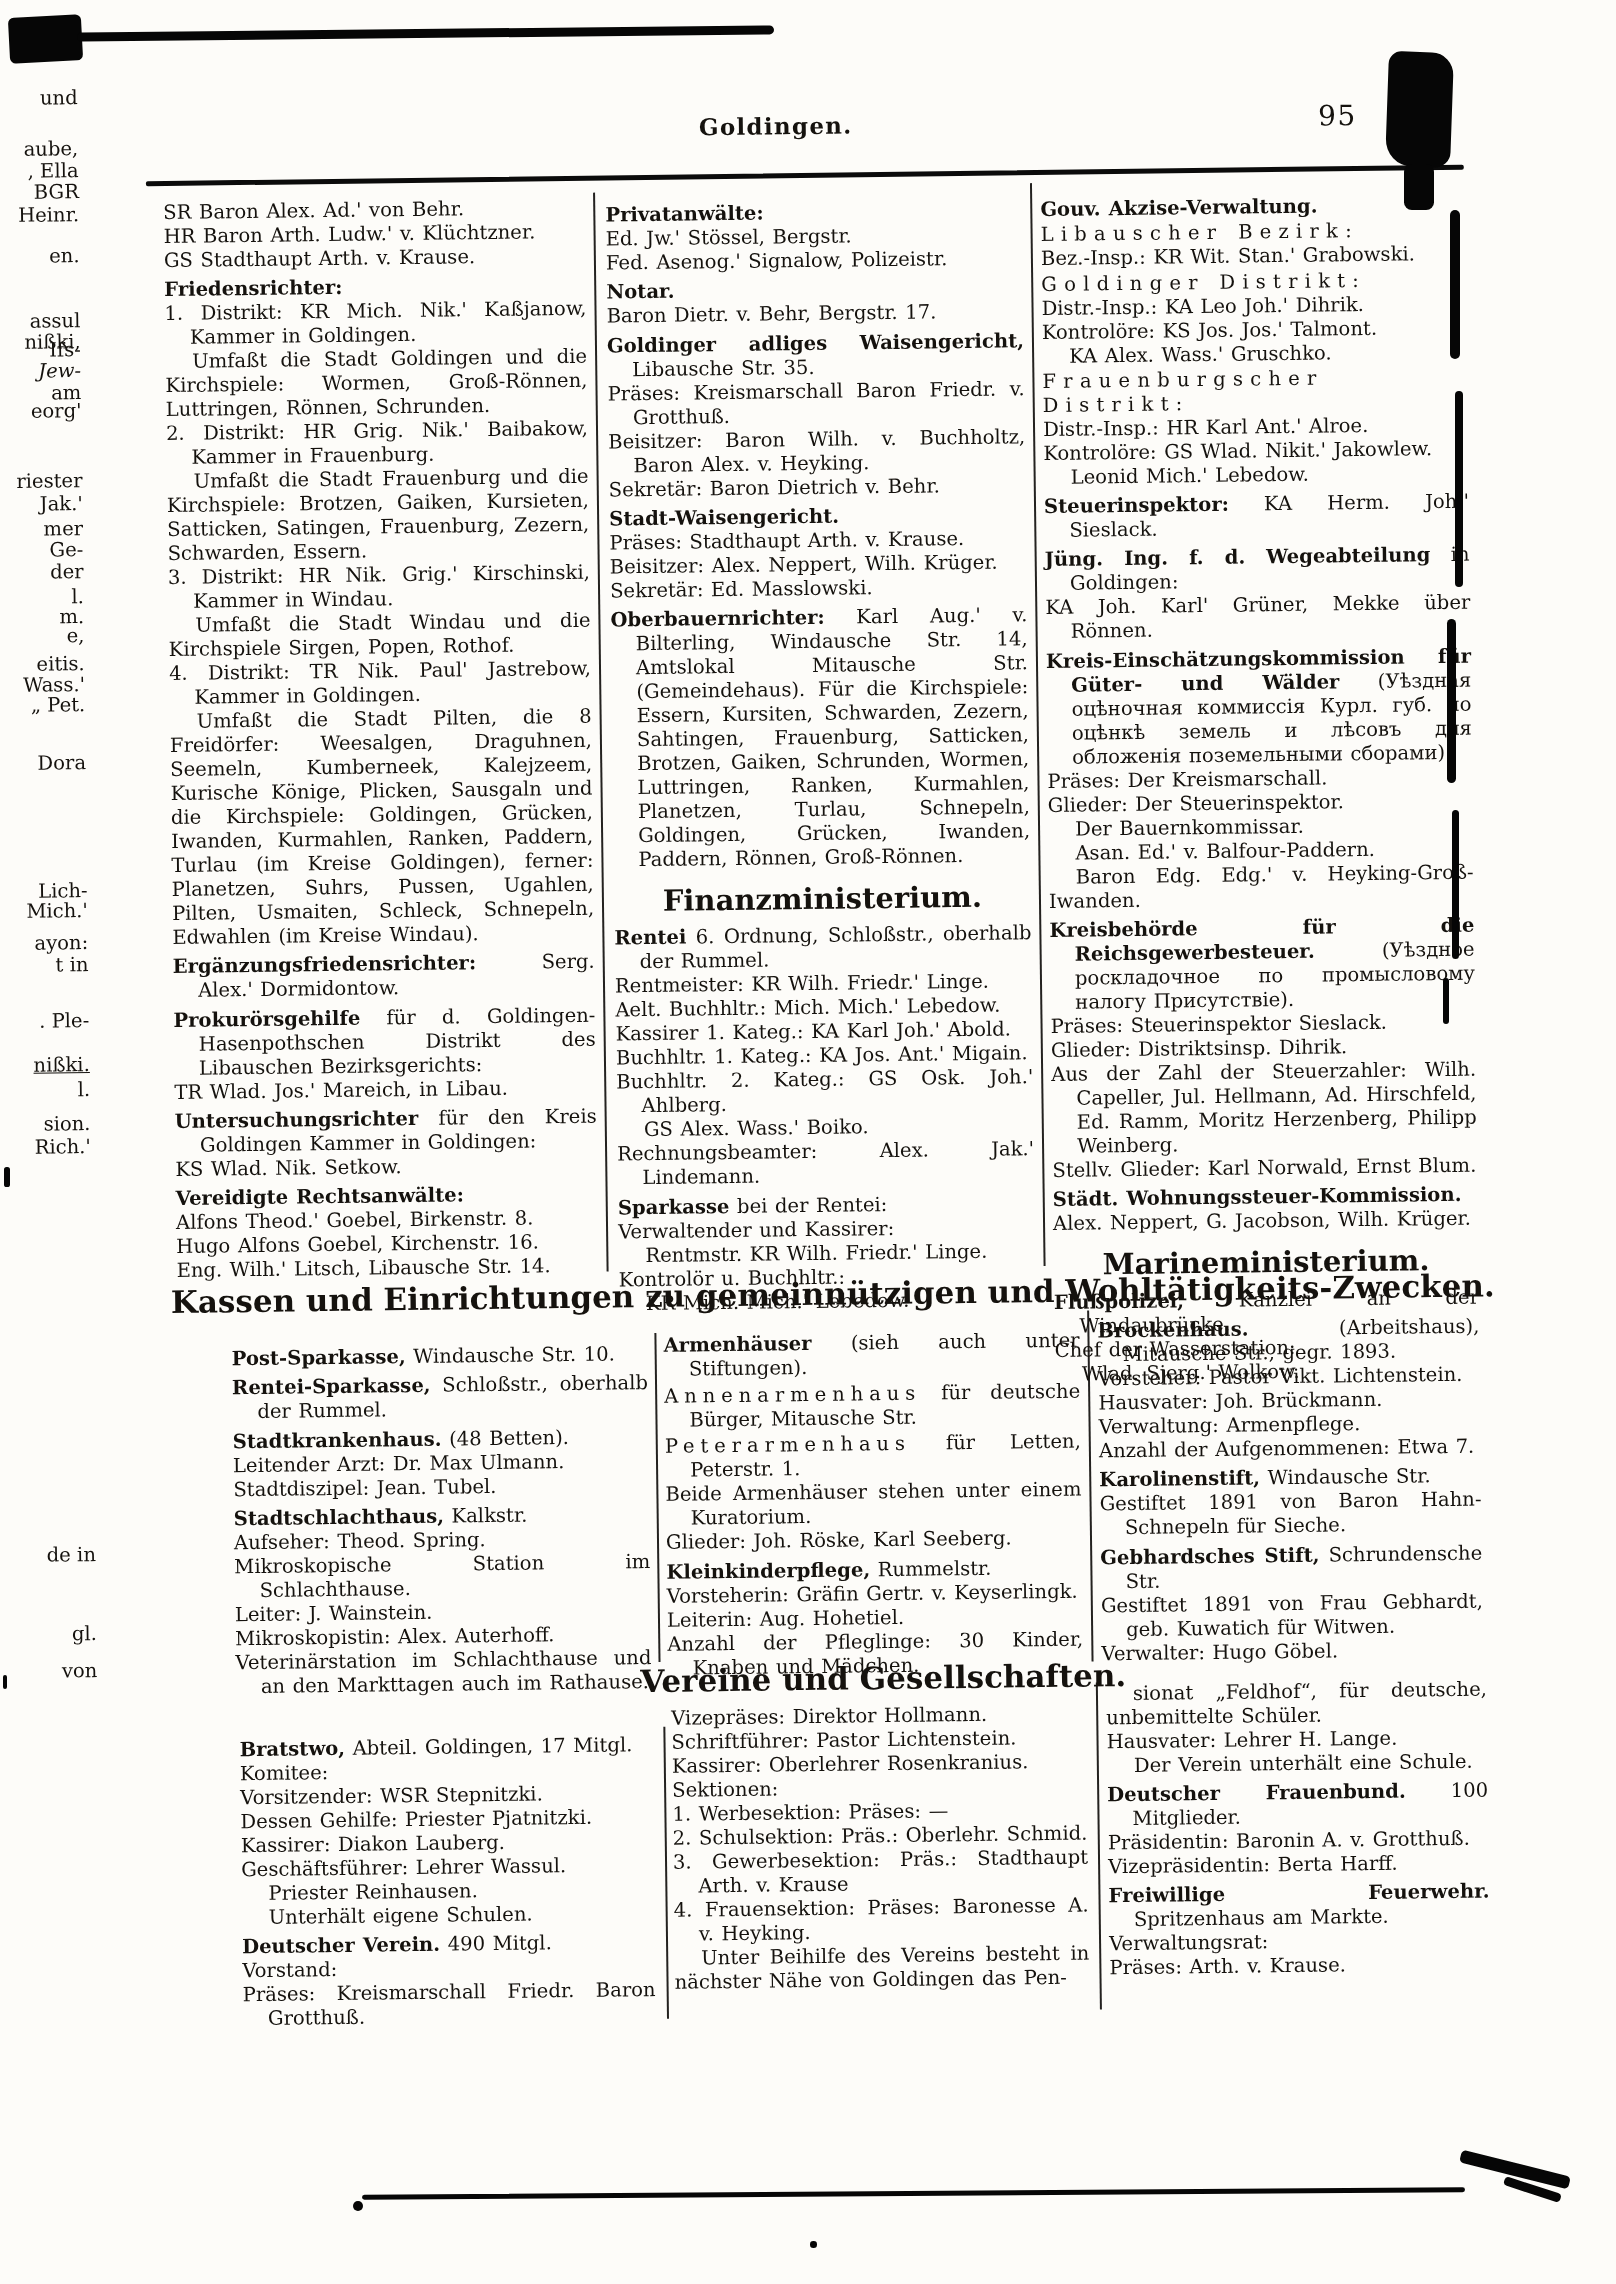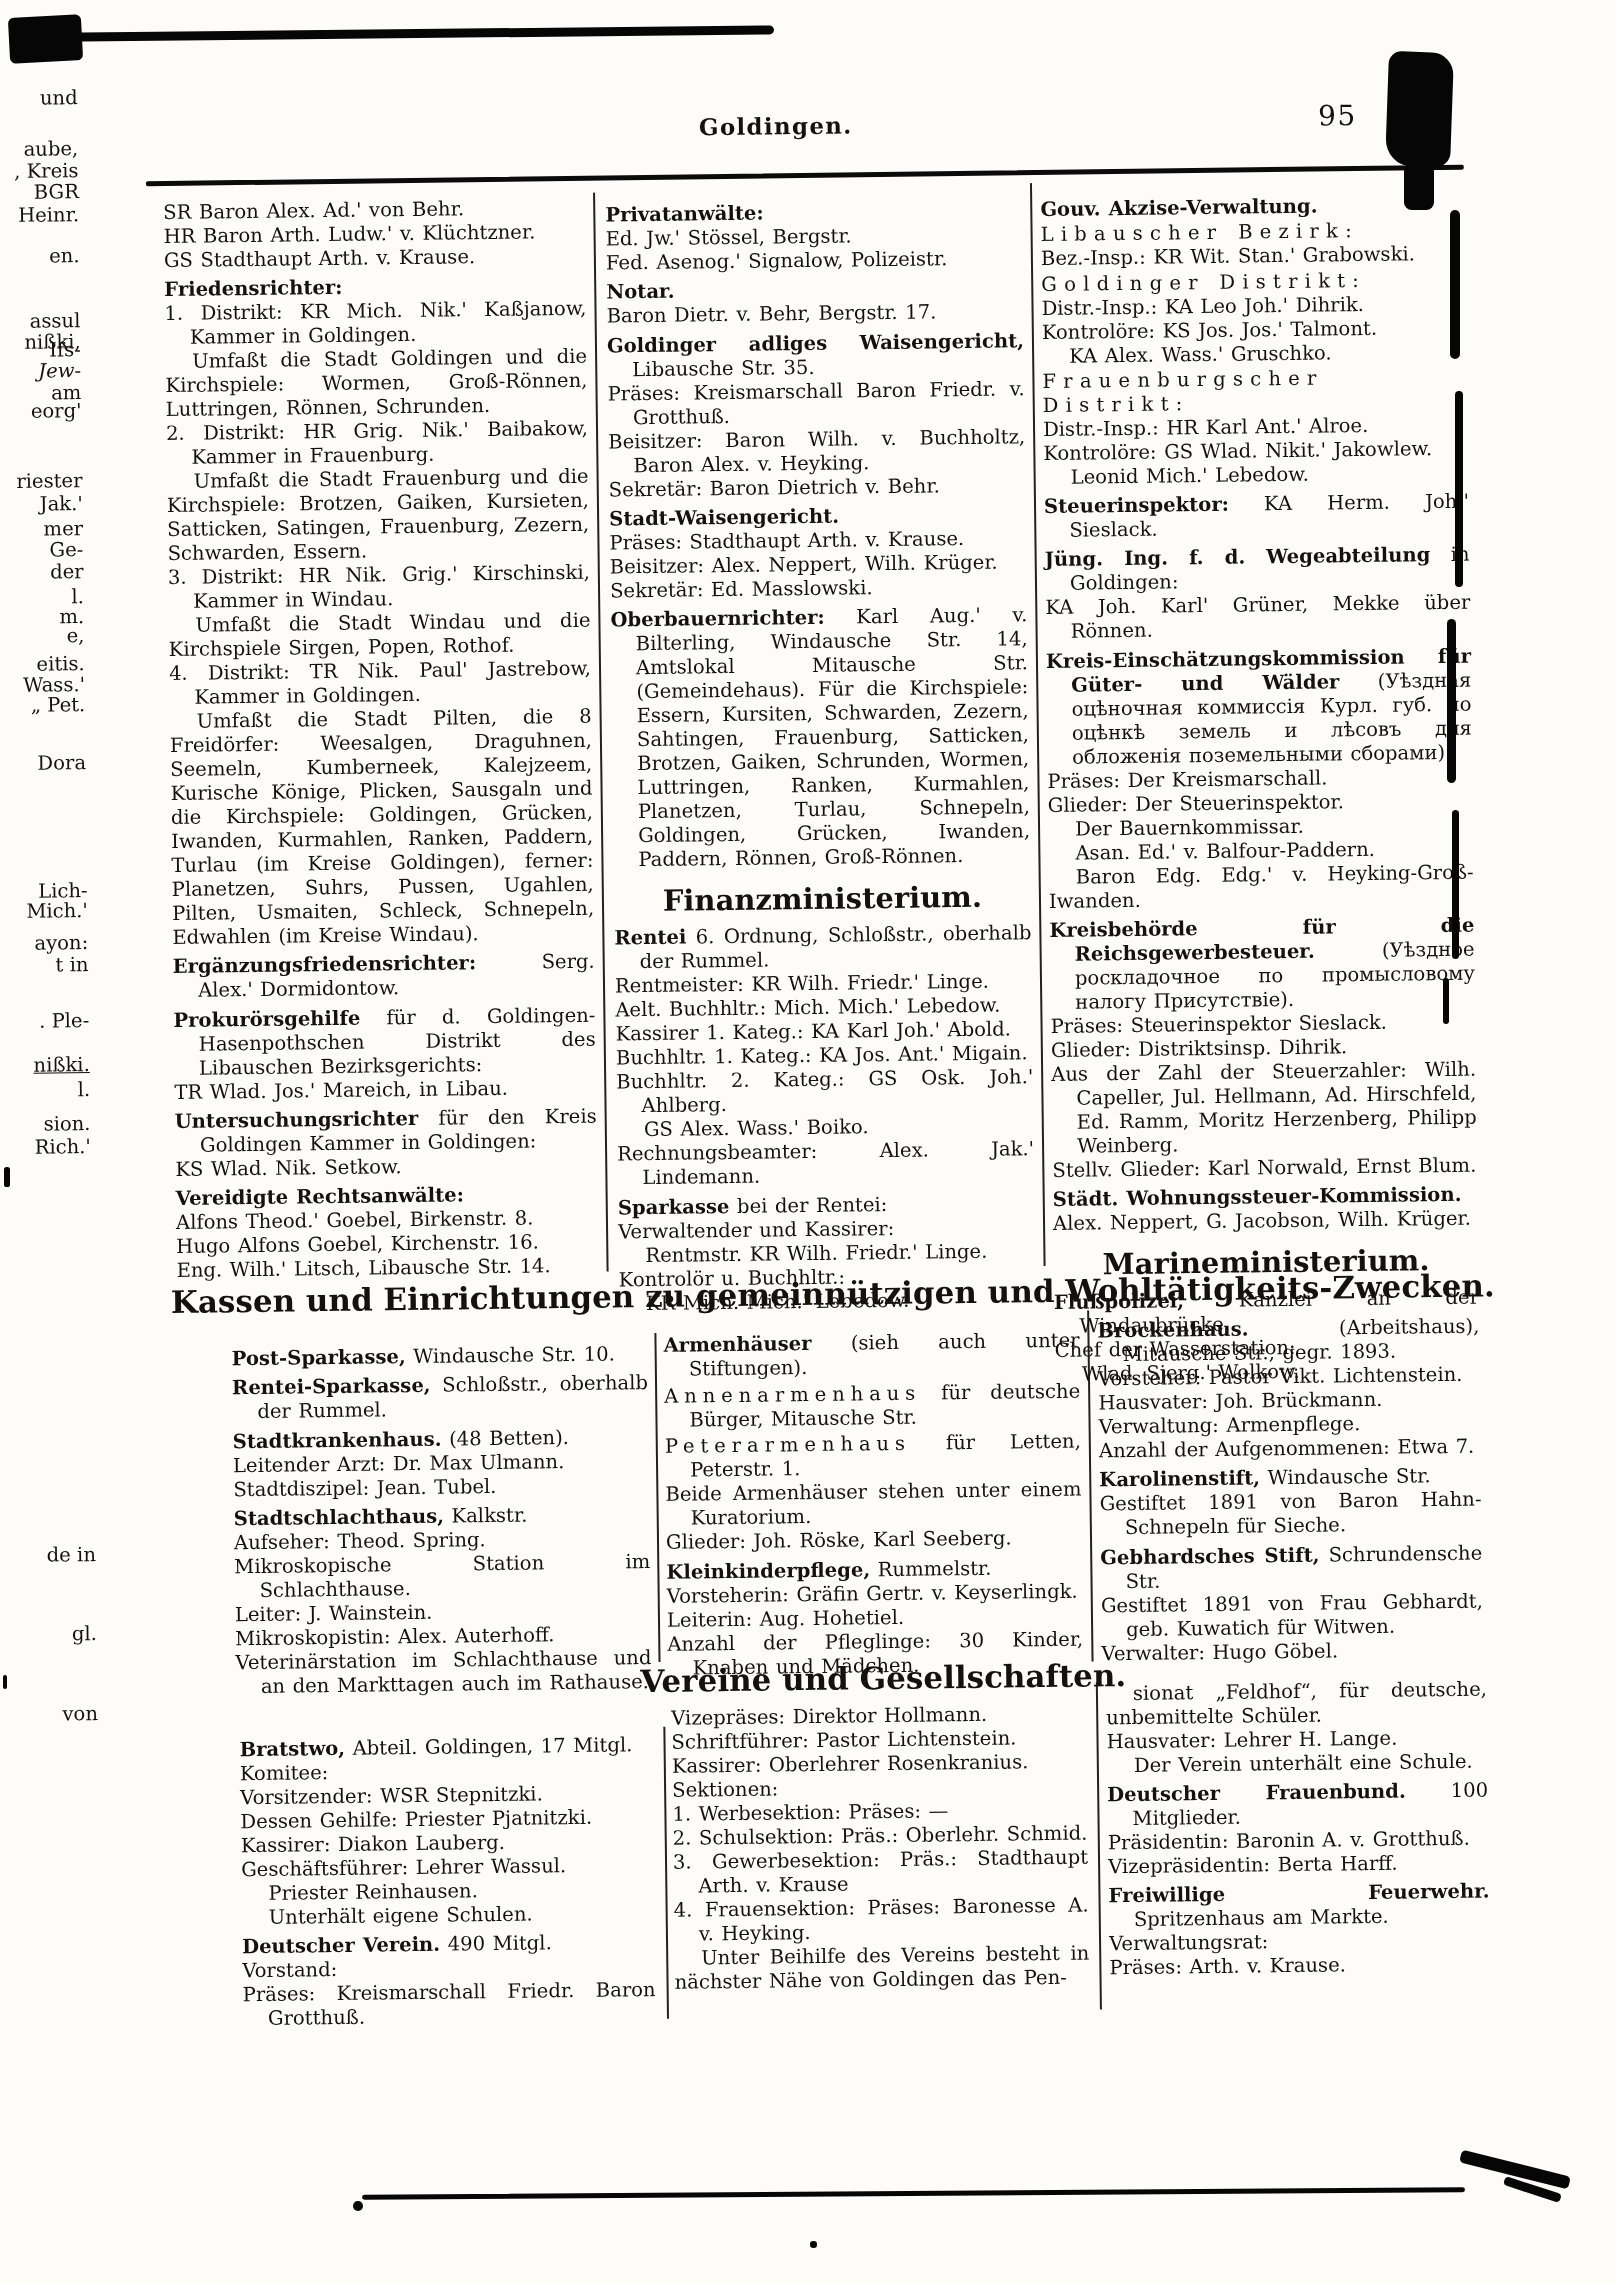--- a/index.html
+++ b/index.html
@@ -68,21 +68,21 @@
 </head>
 <body>
 
 <div class="scan">
 
   <div class="paper">
 
     <div id="margin">
         <div class="mfrag" style="top: 77px;">und</div>
         <div class="mfrag" style="top: 128px;">aube,</div>
-        <div class="mfrag" style="top: 150px;">, Kreis</div>
+        <div class="mfrag" style="top: 150px;">, Ella</div>
         <div class="mfrag" style="top: 171px;">BGR</div>
         <div class="mfrag" style="top: 194px;">Heinr.</div>
         <div class="mfrag" style="top: 235px;">en.</div>
         <div class="mfrag" style="top: 275px; margin-top: 46px;">nißki,</div>
         <div class="mfrag" style="top: 300px;">assul</div>
         <div class="mfrag" style="top: 329px;">Ifs-</div>
         <div class="mfrag" style="top: 350px; font-style: italic;">Jew-</div>
         <div class="mfrag" style="top: 372px;">am</div>
         <div class="mfrag" style="top: 390px;">eorg'</div>
         <div class="mfrag" style="top: 460px;">riester</div>
@@ -101,21 +101,21 @@
         <div class="mfrag" style="top: 890px;">Mich.'</div>
         <div class="mfrag" style="top: 922px; margin-left: 28px;">ayon:</div>
         <div class="mfrag" style="top: 944px;">t in</div>
         <div class="mfrag" style="top: 1000px;">. Ple-</div>
         <div class="mfrag" style="top: 1044px; text-decoration: underline;">nißki.</div>
         <div class="mfrag" style="top: 1069px;">l.</div>
         <div class="mfrag" style="top: 1103px;">sion.</div>
         <div class="mfrag" style="top: 1126px;">Rich.'</div>
         <div class="mfrag" style="top: 1534px;">de in</div>
         <div class="mfrag" style="top: 1613px;">gl.</div>
-        <div class="mfrag" style="top: 1693px;">von</div>
+        <div class="mfrag" style="top: 1650px;">von</div>
       </div>
 
     <div class="runhead">Goldingen.</div>
     <div class="pagenum">95</div>
     <div class="headrule"></div>
 
     <div class="vrule" id="vr1"></div>
     <div class="vrule" id="vr2"></div>
     <div class="vrule" id="vr3"></div>
     <div class="vrule" id="vr4"></div>

